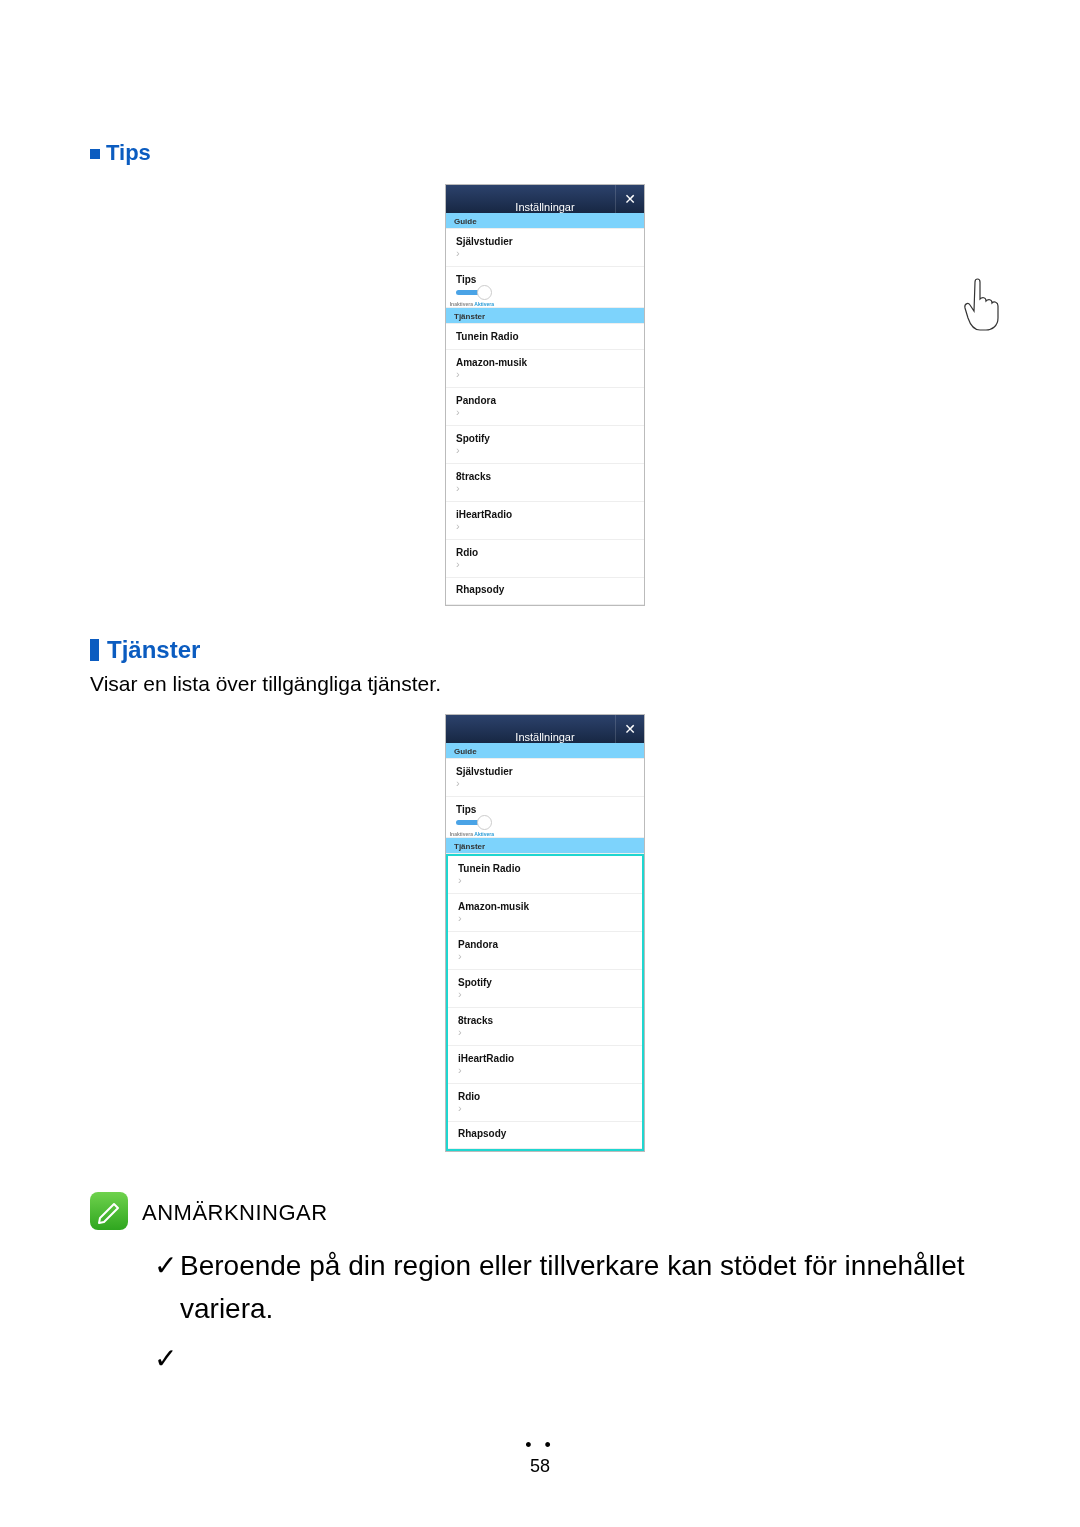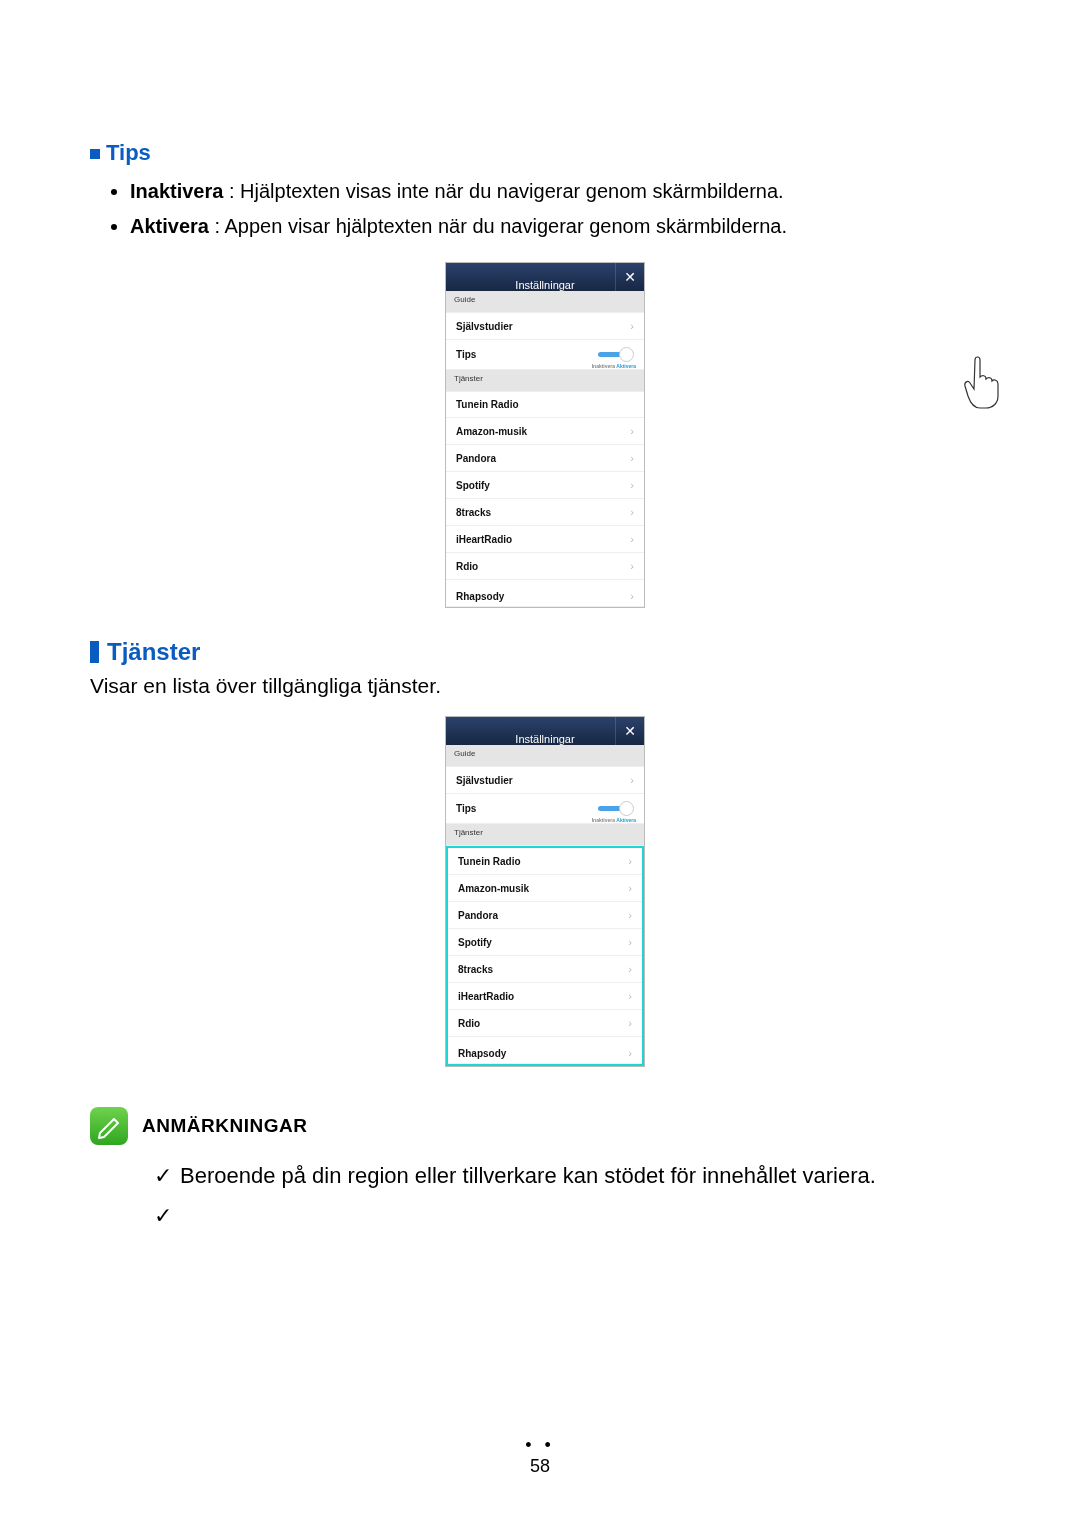--- a/index.html
+++ b/index.html
@@ -68,36 +68,36 @@
     top: 0;
     width: 28px;
     height: 28px;
     display: flex;
     align-items: center;
     justify-content: center;
     border-left: 1px solid rgba(255,255,255,0.15);
     font-size: 14px;
   }
   .section-label {
-    background: #e5e5e5;
+    background: #7dd3fc;
     color: #333;
-    font-weight: normal;
+    font-weight: bold;
     font-size: 8px;
-    padding: 4px 8px 8px 8px;
+    padding: 4px 8px 2px 8px;
     border-bottom: 1px solid #eee;
   }
   .row {
     display: flex;
-    align-items: center;
     justify-content: space-between;
     padding: 7px 10px;
     border-bottom: 1px solid #eee;
     font-weight: bold;
     font-size: 10px;
     color: #111;
+    flex-direction: column;
   }
   .chev { color: #bbb; font-weight: normal; font-size: 11px; }
   .toggle {
     width: 36px;
     height: 15px;
     position: relative;
   }
   .toggle-thumb {
     position: absolute;
     right: 0;
@@ -176,30 +176,30 @@
   }
   .notes-icon {
     width: 38px;
     height: 38px;
     border-radius: 8px;
     background: linear-gradient(#6fd24d, #2fa61f);
     position: relative;
     flex-shrink: 0;
   }
   .notes-title {
-    font-weight: bold;
-    font-size: 19px;
+    font-weight: normal;
+    font-size: 22px;
     letter-spacing: 0.5px;
     margin-top: 8px;
   }
   .notes-list {
     list-style: none;
     padding: 0;
     margin: 14px 0 0 64px;
-    font-size: 22px;
+    font-size: 28px;
     line-height: 1.55;
   }
   .notes-list li {
     position: relative;
     padding-left: 26px;
     margin-bottom: 6px;
   }
   .notes-list li::before {
     content: "✓";
     position: absolute;
@@ -222,24 +222,20 @@
   .pagenum .dots { letter-spacing: 4px; }
 </style>
 </head>
 <body>
 
 <div class="page">
 
   <div class="tips-header">
     <span class="sq"></span><span>Tips</span>
   </div>
-  <ul class="tips-list">
-    <li><span class="bold">Inaktivera</span><span> : Hjälptexten visas inte när du navigerar genom skärmbilderna.</span></li>
-    <li><span class="bold">Aktivera</span><span> : Appen visar hjälptexten när du navigerar genom skärmbilderna.</span></li>
-  </ul>
 
   <div class="phone-wrap">
     <div class="phone">
       <div class="phone-header">
         <span class="phone-title">Inställningar</span>
         <span class="phone-close">✕</span>
       </div>
       <div class="section-label">Guide</div>
       <div class="row">
         <span>Självstudier</span>

